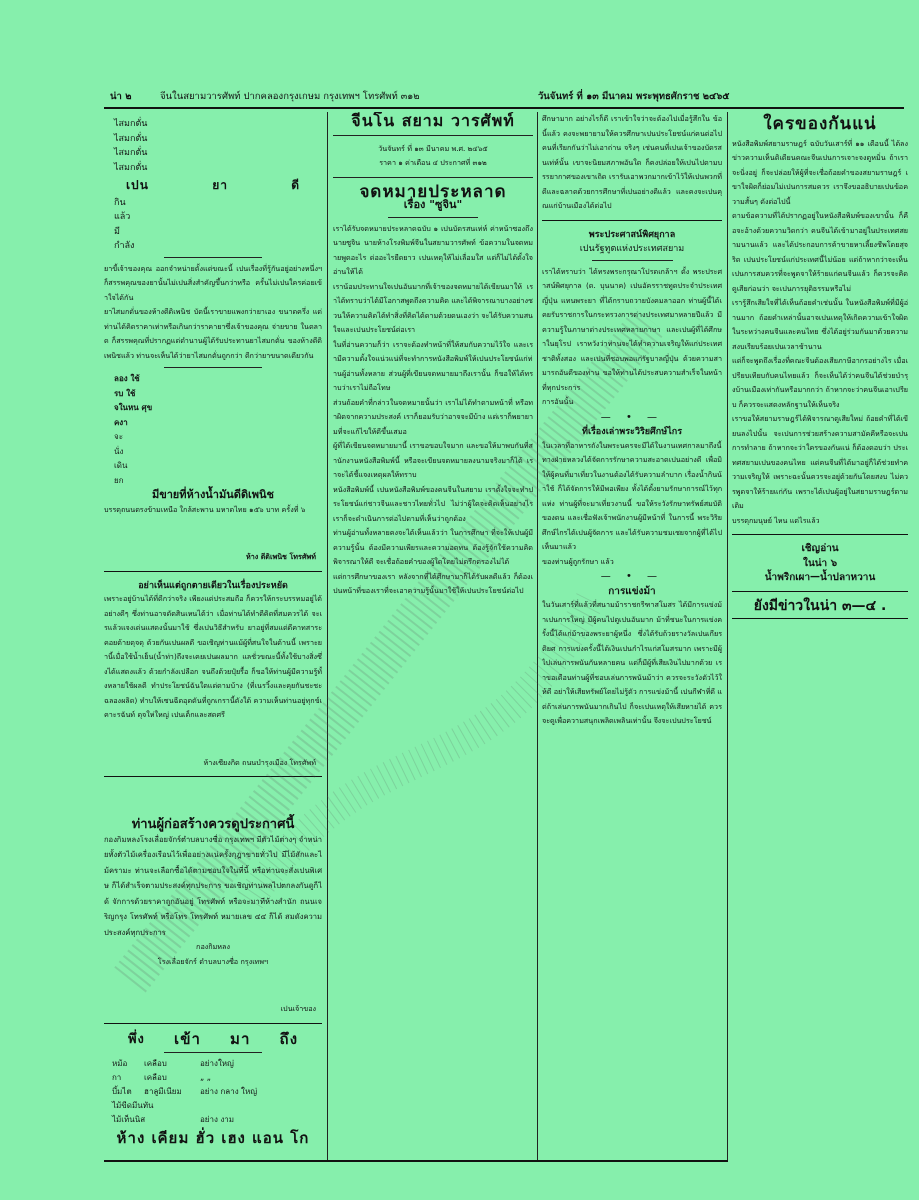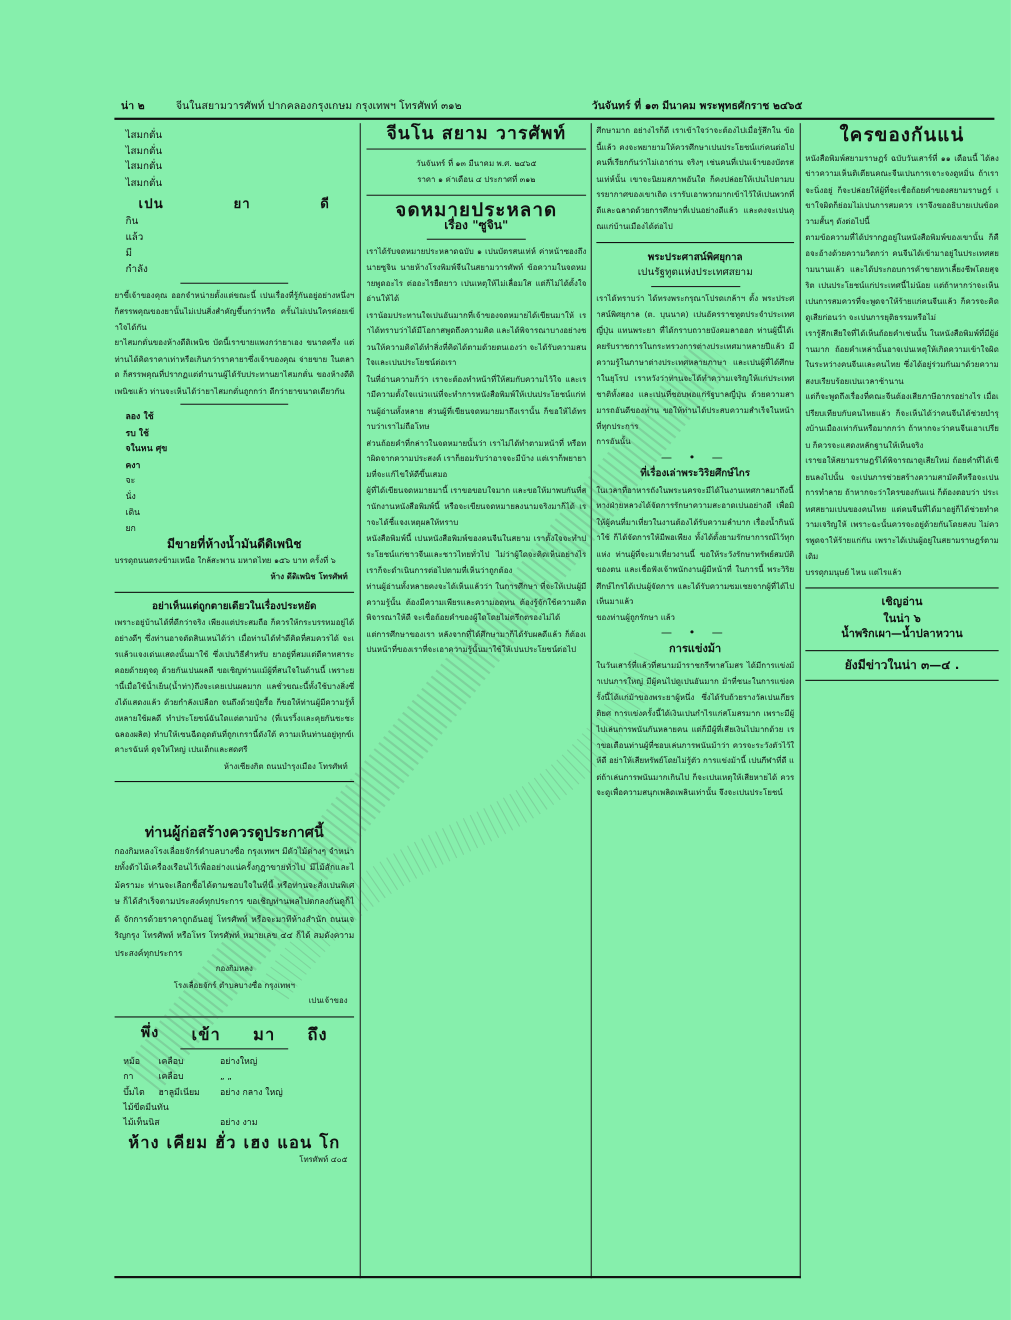--- a/index.html
+++ b/index.html
@@ -7,21 +7,21 @@
   .page{position:absolute;left:0;top:0;width:919px;height:1200px;background:#86efac;}
   .masthead{position:absolute;left:108px;top:86px;width:795px;height:20px;font-size:9.5px;font-weight:bold;white-space:nowrap;}
   .masthead span{position:absolute;top:2px;}
   .rule{position:absolute;background:#111;}
   .col{position:absolute;top:112px;font-size:7.2px;line-height:14.5px;overflow:hidden;}
   .col p{margin:0;text-align:justify;word-break:break-all;}
   .big{font-size:18px;font-weight:bold;text-align:center;letter-spacing:1px;}
   .xl{font-size:20px;font-weight:bold;text-align:center;letter-spacing:1px;}
   .med{font-size:11px;font-weight:bold;text-align:center;}
   .center{text-align:center;}
-  .right{text-align:right;}
+  .right{text-align:right;margin-top:33px;}
   .hr{height:0;border-top:1.5px solid #111;margin:6px 0;}
   .hr.thin{border-top:1px solid #222;}
   .hr.short{width:45%;margin:4px auto;}
   .row3{display:flex;justify-content:space-between;padding:0 14px;}
   .row3 span{font-size:12px;}
   .row4{display:flex;justify-content:space-between;padding:0 10px;font-weight:bold;font-size:8px;flex-direction:column;}
   .grid2{display:grid;grid-template-columns:32px 56px 1fr;font-size:8px;line-height:14px;}
   .orn{text-align:center;font-size:10px;letter-spacing:6px;}
   .speckle{position:absolute;pointer-events:none;opacity:.18;}
   .vline{position:absolute;top:112px;width:0;border-left:1.2px solid #222;}
@@ -175,21 +175,21 @@
     <p>ตามข้อความที่ได้ปรากฏอยู่ในหนังสือพิมพ์ของเขานั้น ก็คือจะอ้างด้วยความวิตกว่า คนจีนได้เข้ามาอยู่ในประเทศสยามนานแล้ว และได้ประกอบการค้าขายหาเลี้ยงชีพโดยสุจริต เปนประโยชน์แก่ประเทศนี้ไม่น้อย แต่ถ้าหากว่าจะเห็นเปนการสมควรที่จะพูดจาให้ร้ายแก่คนจีนแล้ว ก็ควรจะคิดดูเสียก่อนว่า จะเปนการยุติธรรมหรือไม่</p>
     <p>เรารู้สึกเสียใจที่ได้เห็นถ้อยคำเช่นนั้น ในหนังสือพิมพ์ที่มีผู้อ่านมาก ถ้อยคำเหล่านั้นอาจเปนเหตุให้เกิดความเข้าใจผิดในระหว่างคนจีนและคนไทย ซึ่งได้อยู่ร่วมกันมาด้วยความสงบเรียบร้อยเปนเวลาช้านาน</p>
     <p>แต่ก็จะพูดถึงเรื่องที่คณะจีนต้องเสียภาษีอากรอย่างไร เมื่อเปรียบเทียบกับคนไทยแล้ว ก็จะเห็นได้ว่าคนจีนได้ช่วยบำรุงบ้านเมืองเท่ากันหรือมากกว่า ถ้าหากจะว่าคนจีนเอาเปรียบ ก็ควรจะแสดงหลักฐานให้เห็นจริง</p>
     <p>เราขอให้สยามราษฎร์ได้พิจารณาดูเสียใหม่ ถ้อยคำที่ได้เขียนลงไปนั้น จะเปนการช่วยสร้างความสามัคคีหรือจะเปนการทำลาย ถ้าหากจะว่าใครของกันแน่ ก็ต้องตอบว่า ประเทศสยามเปนของคนไทย แต่คนจีนที่ได้มาอยู่ก็ได้ช่วยทำความเจริญให้ เพราะฉะนั้นควรจะอยู่ด้วยกันโดยสงบ ไม่ควรพูดจาให้ร้ายแก่กัน เพราะได้เปนผู้อยู่ในสยามราษฎร์ตามเดิม</p>
     <p>บรรดุกมนุษย์ ไหน แต่ไรแล้ว</p>
     <div class="hr"></div>
     <div class="med" style="font-size:10px;margin-top:6px;">เชิญอ่าน</div>
     <div class="med" style="font-size:10px;">ในน่า ๖</div>
     <div class="med" style="font-size:10px;">น้ำพริกเผา—น้ำปลาหวาน</div>
     <div class="hr"></div>
-    <div class="med" style="font-size:11px;text-align:center;">ยังมีข่าวในน่า ๓—๔ .</div>
+    <div class="med" style="font-size:14px;text-align:center;">ยังมีข่าวในน่า ๓—๔ .</div>
     <div class="hr"></div>
   </div>
 
   <div class="rule" style="left:104px;top:1160px;width:624px;height:2px;"></div>
 
   <svg class="speckle" style="left:110px;top:300px;" width="560" height="700">
     <path d="M20 680 L540 20" stroke="#555" stroke-width="40" stroke-dasharray="2 5" fill="none"></path>
     <path d="M140 600 C260 420 380 500 480 300" stroke="#555" stroke-width="30" stroke-dasharray="1 6" fill="none"></path>
   </svg>
 </div>

